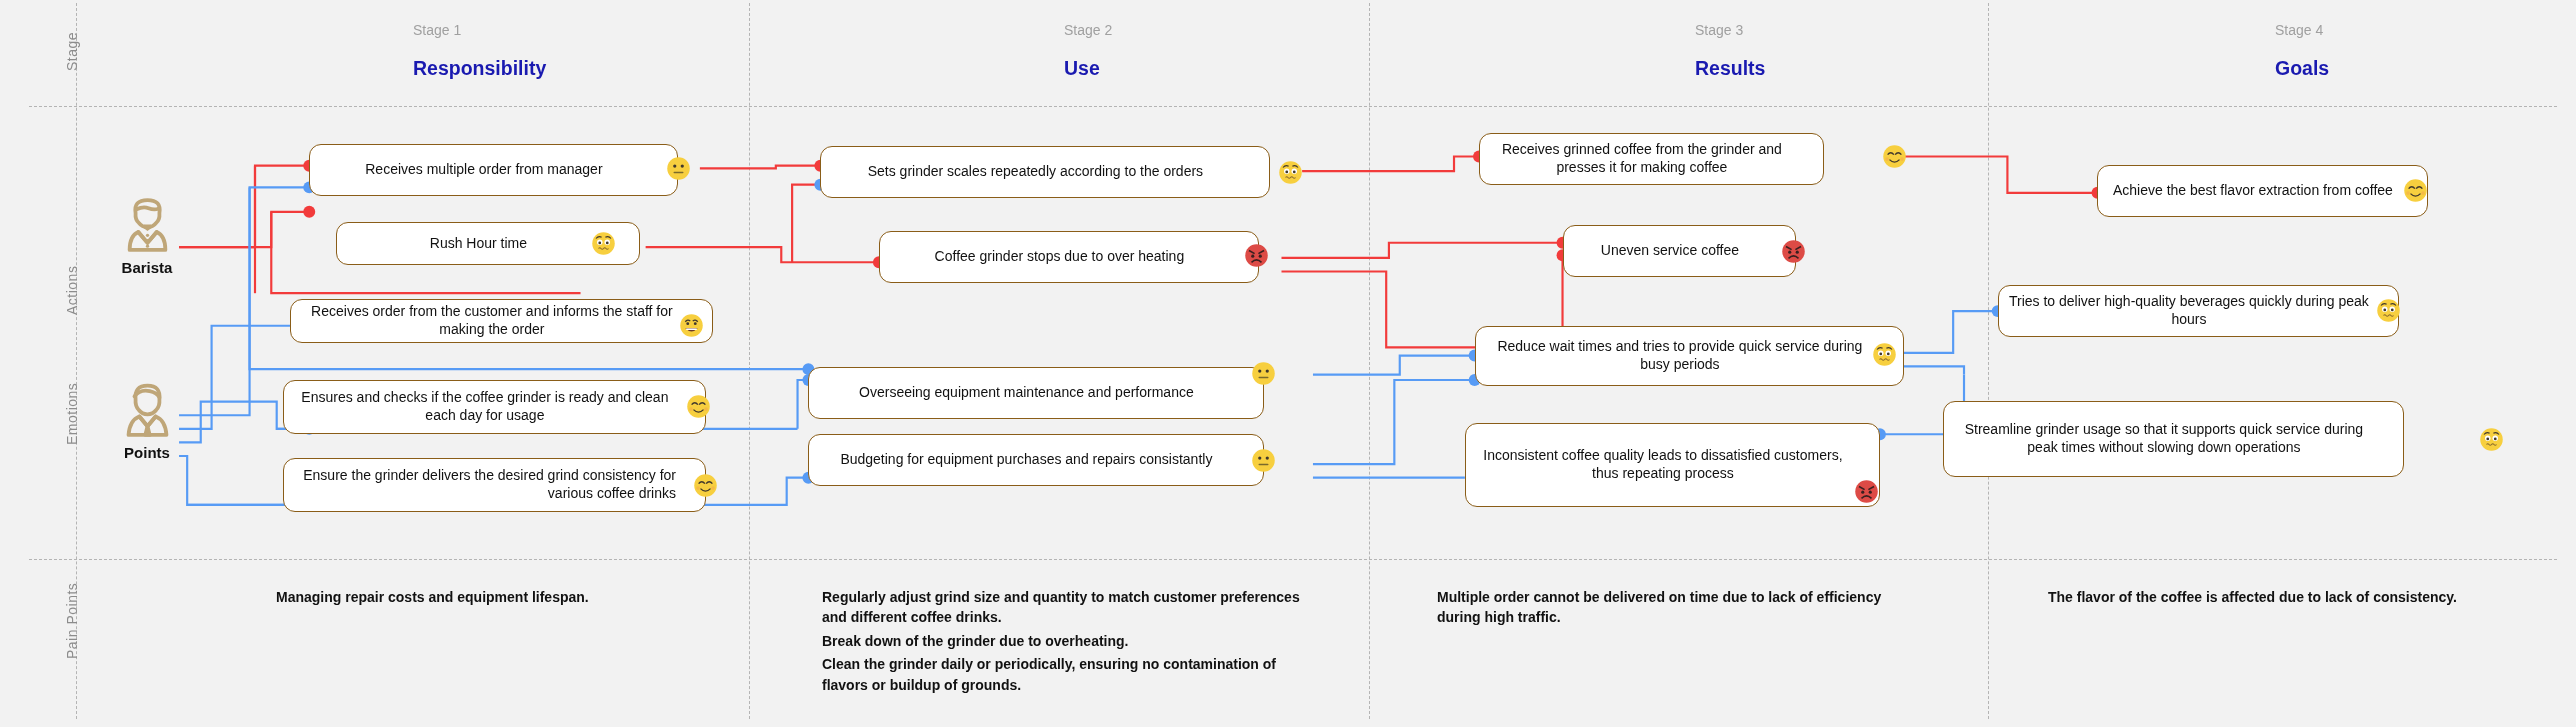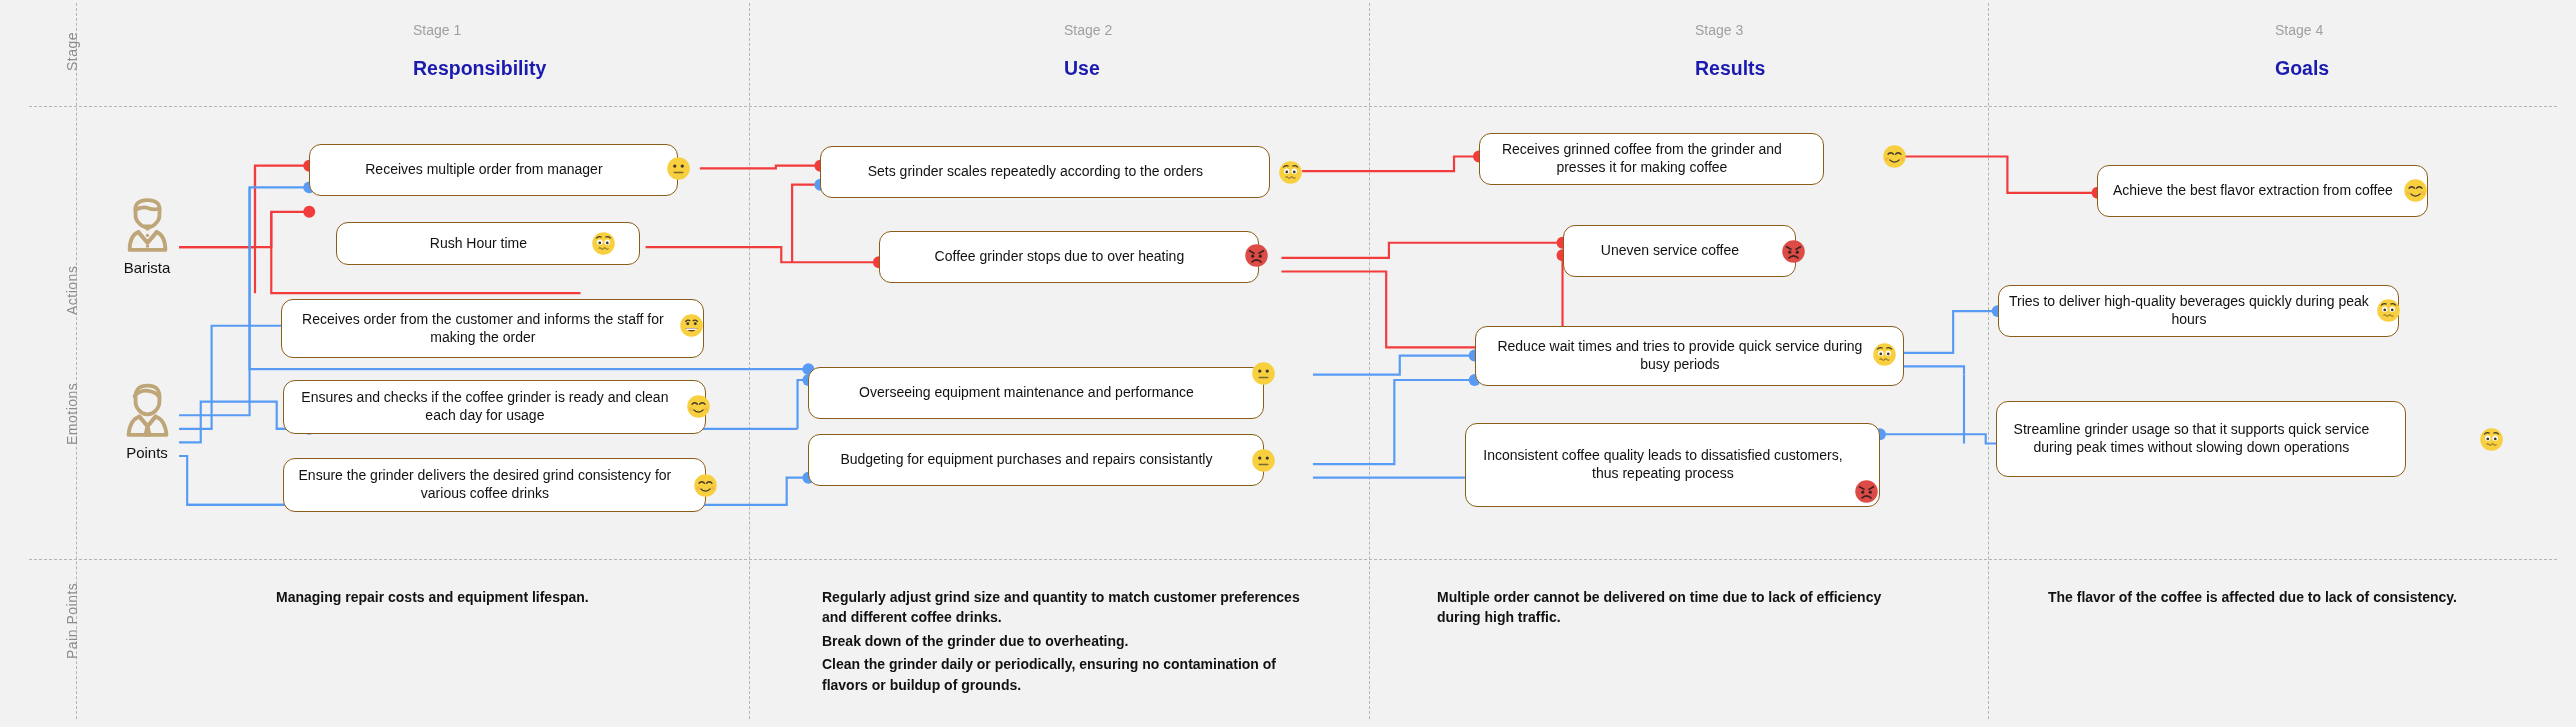--- a/index.html
+++ b/index.html
@@ -15,21 +15,21 @@
   .rowlabel{position:absolute;color:#8c8c8c;font-size:14px;letter-spacing:0.5px;
             transform-origin:0 0;transform:rotate(-90deg);white-space:nowrap;}
 
   
   .stage-num{position:absolute;color:#a0a0a0;font-size:14px;text-align:center;white-space:nowrap;}
   .stage-title{position:absolute;color:#1a1ab0;font-size:19.5px;font-weight:bold;
                text-align:center;white-space:nowrap;}
 
   
   .persona{position:absolute;text-align:center;}
-  .persona .pname{font-size:15px;color:#111;font-weight:normal;margin-top:2.2px;}
+  .persona .pname{font-size:15px;color:#111;font-weight:bold;margin-top:2.2px;}
 
   
   .node{position:absolute;background:#fff;border:1.6px solid #8a5d18;border-radius:12px;
         box-sizing:border-box;display:flex;align-items:center;justify-content:center;
         text-align:center;color:#111;font-size:14px;line-height:1.28;padding:3.3px 29px 3.3px 9.8px;}
 
   
   .emoji{position:absolute;width:25px;height:25px;}
 
   
@@ -188,21 +188,21 @@
     <circle cx="20" cy="20" r="18" fill="#f7cf3f"></circle>
       <circle cx="14" cy="18" r="4.4" fill="#fff"></circle>
       <circle cx="26" cy="18" r="4.4" fill="#fff"></circle>
       <circle cx="14" cy="19" r="2.2" fill="#40382c"></circle>
       <circle cx="26" cy="19" r="2.2" fill="#40382c"></circle>
       <path d="M8 12 q4 -5 9 -2" stroke="#40382c" stroke-width="1.8" fill="none"></path>
       <path d="M32 12 q-4 -5 -9 -2" stroke="#40382c" stroke-width="1.8" fill="none"></path>
       <path d="M12 28 q2 -2.4 4 0 q2 2.4 4 0 q2 -2.4 4 0 q2 2.4 4 0" stroke="#8a6a2c" stroke-width="1.7" fill="none"></path>
   </svg>
 
-  <div class="node" style="left:281px;top:299px;width:423px;height:59px;">
+  <div class="node" style="left:290px;top:299px;width:423px;height:44px;">
     <span>Receives order from the customer and informs the staff for making the order</span>
   </div>
   <svg class="emoji" style="left:679px;top:313px;" viewBox="0 0 40 40">
     <circle cx="20" cy="20" r="18" fill="#f7cf3f"></circle>
       <path d="M10 14 q4 -5 8 -1" stroke="#40382c" stroke-width="2" fill="none"></path>
       <path d="M30 14 q-4 -5 -8 -1" stroke="#40382c" stroke-width="2" fill="none"></path>
       <circle cx="14" cy="17" r="2.3" fill="#40382c"></circle>
       <circle cx="26" cy="17" r="2.3" fill="#40382c"></circle>
       <path d="M10 24 q10 11 20 0 z" fill="#6b3a2a"></path>
       <path d="M11.5 24.6 h17 v2.6 h-17 z" fill="#fff"></path>
@@ -213,21 +213,21 @@
   </div>
   <svg class="emoji" style="left:686px;top:394px;" viewBox="0 0 40 40">
     <circle cx="20" cy="20" r="18" fill="#f7cf3f"></circle>
       <path d="M9 17 q5 -6 10 0" stroke="#40382c" stroke-width="2.3" fill="none"></path>
       <path d="M21 17 q5 -6 10 0" stroke="#40382c" stroke-width="2.3" fill="none"></path>
       <path d="M12 25 q8 8 16 0" stroke="#40382c" stroke-width="2.2" fill="none"></path>
       <circle cx="8" cy="24" r="3" fill="#f4a94a" opacity=".55"></circle>
       <circle cx="32" cy="24" r="3" fill="#f4a94a" opacity=".55"></circle>
   </svg>
 
-  <div class="node" style="left:283px;top:458px;width:423px;height:54px;">
+  <div class="node" style="left:283px;top:458px;width:423px;height:54px;text-align:right;">
     <span>Ensure the grinder delivers the desired grind consistency for various coffee drinks</span>
   </div>
   <svg class="emoji" style="left:693px;top:473px;" viewBox="0 0 40 40">
     <circle cx="20" cy="20" r="18" fill="#f7cf3f"></circle>
       <path d="M9 17 q5 -6 10 0" stroke="#40382c" stroke-width="2.3" fill="none"></path>
       <path d="M21 17 q5 -6 10 0" stroke="#40382c" stroke-width="2.3" fill="none"></path>
       <path d="M12 25 q8 8 16 0" stroke="#40382c" stroke-width="2.2" fill="none"></path>
       <circle cx="8" cy="24" r="3" fill="#f4a94a" opacity=".55"></circle>
       <circle cx="32" cy="24" r="3" fill="#f4a94a" opacity=".55"></circle>
   </svg>
@@ -347,21 +347,21 @@
     <circle cx="20" cy="20" r="18" fill="#f7cf3f"></circle>
       <circle cx="14" cy="18" r="4.4" fill="#fff"></circle>
       <circle cx="26" cy="18" r="4.4" fill="#fff"></circle>
       <circle cx="14" cy="19" r="2.2" fill="#40382c"></circle>
       <circle cx="26" cy="19" r="2.2" fill="#40382c"></circle>
       <path d="M8 12 q4 -5 9 -2" stroke="#40382c" stroke-width="1.8" fill="none"></path>
       <path d="M32 12 q-4 -5 -9 -2" stroke="#40382c" stroke-width="1.8" fill="none"></path>
       <path d="M12 28 q2 -2.4 4 0 q2 2.4 4 0 q2 -2.4 4 0 q2 2.4 4 0" stroke="#8a6a2c" stroke-width="1.7" fill="none"></path>
   </svg>
 
-  <div class="node" style="left:1996px;top:401px;width:410px;height:76px;">
+  <div class="node" style="left:1943px;top:401px;width:461px;height:76px;">
     <span>Streamline grinder usage so that it supports quick service during peak times without slowing down operations</span>
   </div>
   <svg class="emoji" style="left:2479px;top:427px;" viewBox="0 0 40 40">
     <circle cx="20" cy="20" r="18" fill="#f7cf3f"></circle>
       <circle cx="14" cy="18" r="4.4" fill="#fff"></circle>
       <circle cx="26" cy="18" r="4.4" fill="#fff"></circle>
       <circle cx="14" cy="19" r="2.2" fill="#40382c"></circle>
       <circle cx="26" cy="19" r="2.2" fill="#40382c"></circle>
       <path d="M8 12 q4 -5 9 -2" stroke="#40382c" stroke-width="1.8" fill="none"></path>
       <path d="M32 12 q-4 -5 -9 -2" stroke="#40382c" stroke-width="1.8" fill="none"></path>

